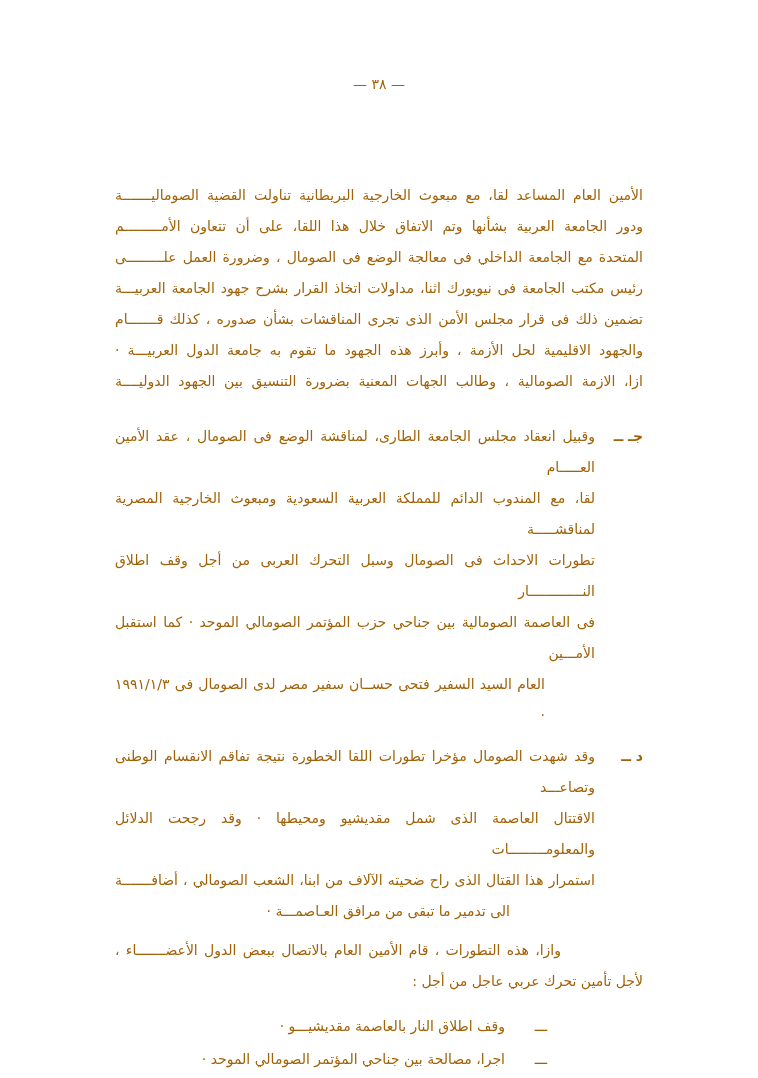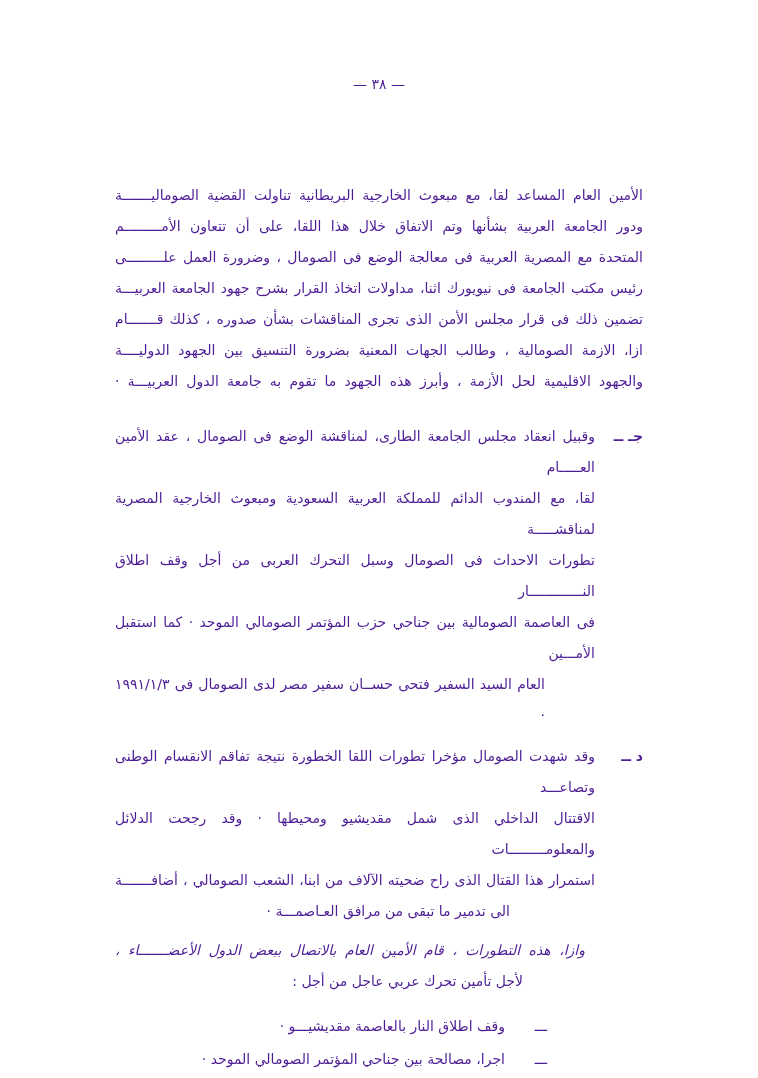--- a/index.html
+++ b/index.html
@@ -3,21 +3,21 @@
 <meta charset="utf-8">
 <style>
   html, body { margin: 0; padding: 0; }
   .page {
     position: relative;
     width: 758px;
     height: 1078px;
     background: #ffffff;
     overflow: hidden;
     font-family: "DejaVu Sans", sans-serif;
-    color: #4c1d95;
+    color: #a16207;
   }
   .pageno {
     position: absolute;
     top: 76px;
     left: 0;
     right: 0;
     text-align: center;
     font-size: 14px;
     letter-spacing: 2px;
     direction: rtl;
@@ -32,52 +32,52 @@
     line-height: 31px;
   }
   .para { position: relative; }
   .para.marked { padding-right: 48px; }
   .marker { position: absolute; right: 0; top: 0; white-space: nowrap; font-weight: bold; }
   .line { text-align: justify; text-align-last: justify; }
   .line.short { text-align-last: right; }
   .bullets-inner { margin-right: 96px; }
   .bullet { position: relative; padding-right: 42px; margin-top: 2px; }
   .dash { position: absolute; right: 0; top: 0; white-space: nowrap; }
-  .ind-a { margin-right: 58px; font-style: italic; }
-  .ind-b { margin-right: 120px; }
+  .ind-a { margin-right: 82px; }
+  .ind-b { }
   .ind-d { margin-right: 85px; }
   .ind-e { margin-right: 50px; }
 </style>
 </head>
 <body>
 
 <div class="page">
   <div class="pageno">— ٣٨ —</div>
   <div class="content" id="doc-blocks">
       <div class="para" style="margin-top: 12px;">
         <div class="line">الأمين العام المساعد لقا، مع مبعوث الخارجية البريطانية تناولت القضية الصوماليـــــــة</div>
         <div class="line">ودور الجامعة العربية بشأنها وتم الاتفاق خلال هذا اللقا، على أن تتعاون الأمـــــــــم</div>
-        <div class="line">المتحدة مع المصرية العربية فى معالجة الوضع فى الصومال ، وضرورة العمل علـــــــــى</div>
+        <div class="line">المتحدة مع الجامعة الداخلي فى معالجة الوضع فى الصومال ، وضرورة العمل علـــــــــى</div>
         <div class="line">رئيس مكتب الجامعة فى نيويورك اثنا، مداولات اتخاذ القرار بشرح جهود الجامعة العربيـــة</div>
         <div class="line">تضمين ذلك فى قرار مجلس الأمن الذى تجرى المناقشات بشأن صدوره ، كذلك قـــــــام</div>
+        <div class="line">والجهود الاقليمية لحل الأزمة ، وأبرز هذه الجهود ما تقوم به جامعة الدول العربيـــة ·</div>
         <div class="line">ازا، الازمة الصومالية ، وطالب الجهات المعنية بضرورة التنسيق بين الجهود الدوليــــة</div>
-        <div class="line">والجهود الاقليمية لحل الأزمة ، وأبرز هذه الجهود ما تقوم به جامعة الدول العربيـــة ·</div>
       </div>
       <div class="para marked" style="margin-top: 24px;">
         <span class="marker">جـ ــ</span>
         <div class="line">وقبيل انعقاد مجلس الجامعة الطارى، لمناقشة الوضع فى الصومال ، عقد الأمين العـــــام</div>
         <div class="line">لقا، مع المندوب الدائم للمملكة العربية السعودية ومبعوث الخارجية المصرية لمناقشـــــة</div>
         <div class="line">تطورات الاحداث فى الصومال وسبل التحرك العربى من أجل وقف اطلاق النـــــــــــــار</div>
         <div class="line">فى العاصمة الصومالية بين جناحي حزب المؤتمر الصومالي الموحد · كما استقبل الأمـــين</div>
         <div class="line short ind-e">العام السيد السفير فتحى حســان سفير مصر لدى الصومال فى ١٩٩١/١/٣ ·</div>
       </div>
       <div class="para marked" style="margin-top: 10px;">
         <span class="marker">د ــ</span>
         <div class="line">وقد شهدت الصومال مؤخرا تطورات اللقا الخطورة نتيجة تفاقم الانقسام الوطنى وتصاعـــد</div>
-        <div class="line">الاقتتال الداخلي الذى شمل مقديشيو ومحيطها · وقد رجحت الدلائل والمعلومـــــــــات</div>
+        <div class="line">الاقتتال العاصمة الذى شمل مقديشيو ومحيطها · وقد رجحت الدلائل والمعلومـــــــــات</div>
         <div class="line">استمرار هذا القتال الذى راح ضحيته الآلاف من ابنا، الشعب الصومالي ، أضافـــــــة</div>
         <div class="line short ind-d">الى تدمير ما تبقى من مرافق العـاصمـــة ·</div>
       </div>
       <div class="para" style="margin-top: 8px;">
         <div class="line ind-a">وازا، هذه التطورات ، قام الأمين العام بالاتصال ببعض الدول الأعضـــــــاء ،</div>
         <div class="line short ind-b">لأجل تأمين تحرك عربي عاجل من أجل :</div>
       </div>
       <div class="bullets-inner" style="margin-top: 14px;">
         <div class="bullet">
           <span class="dash">ـــ</span>

